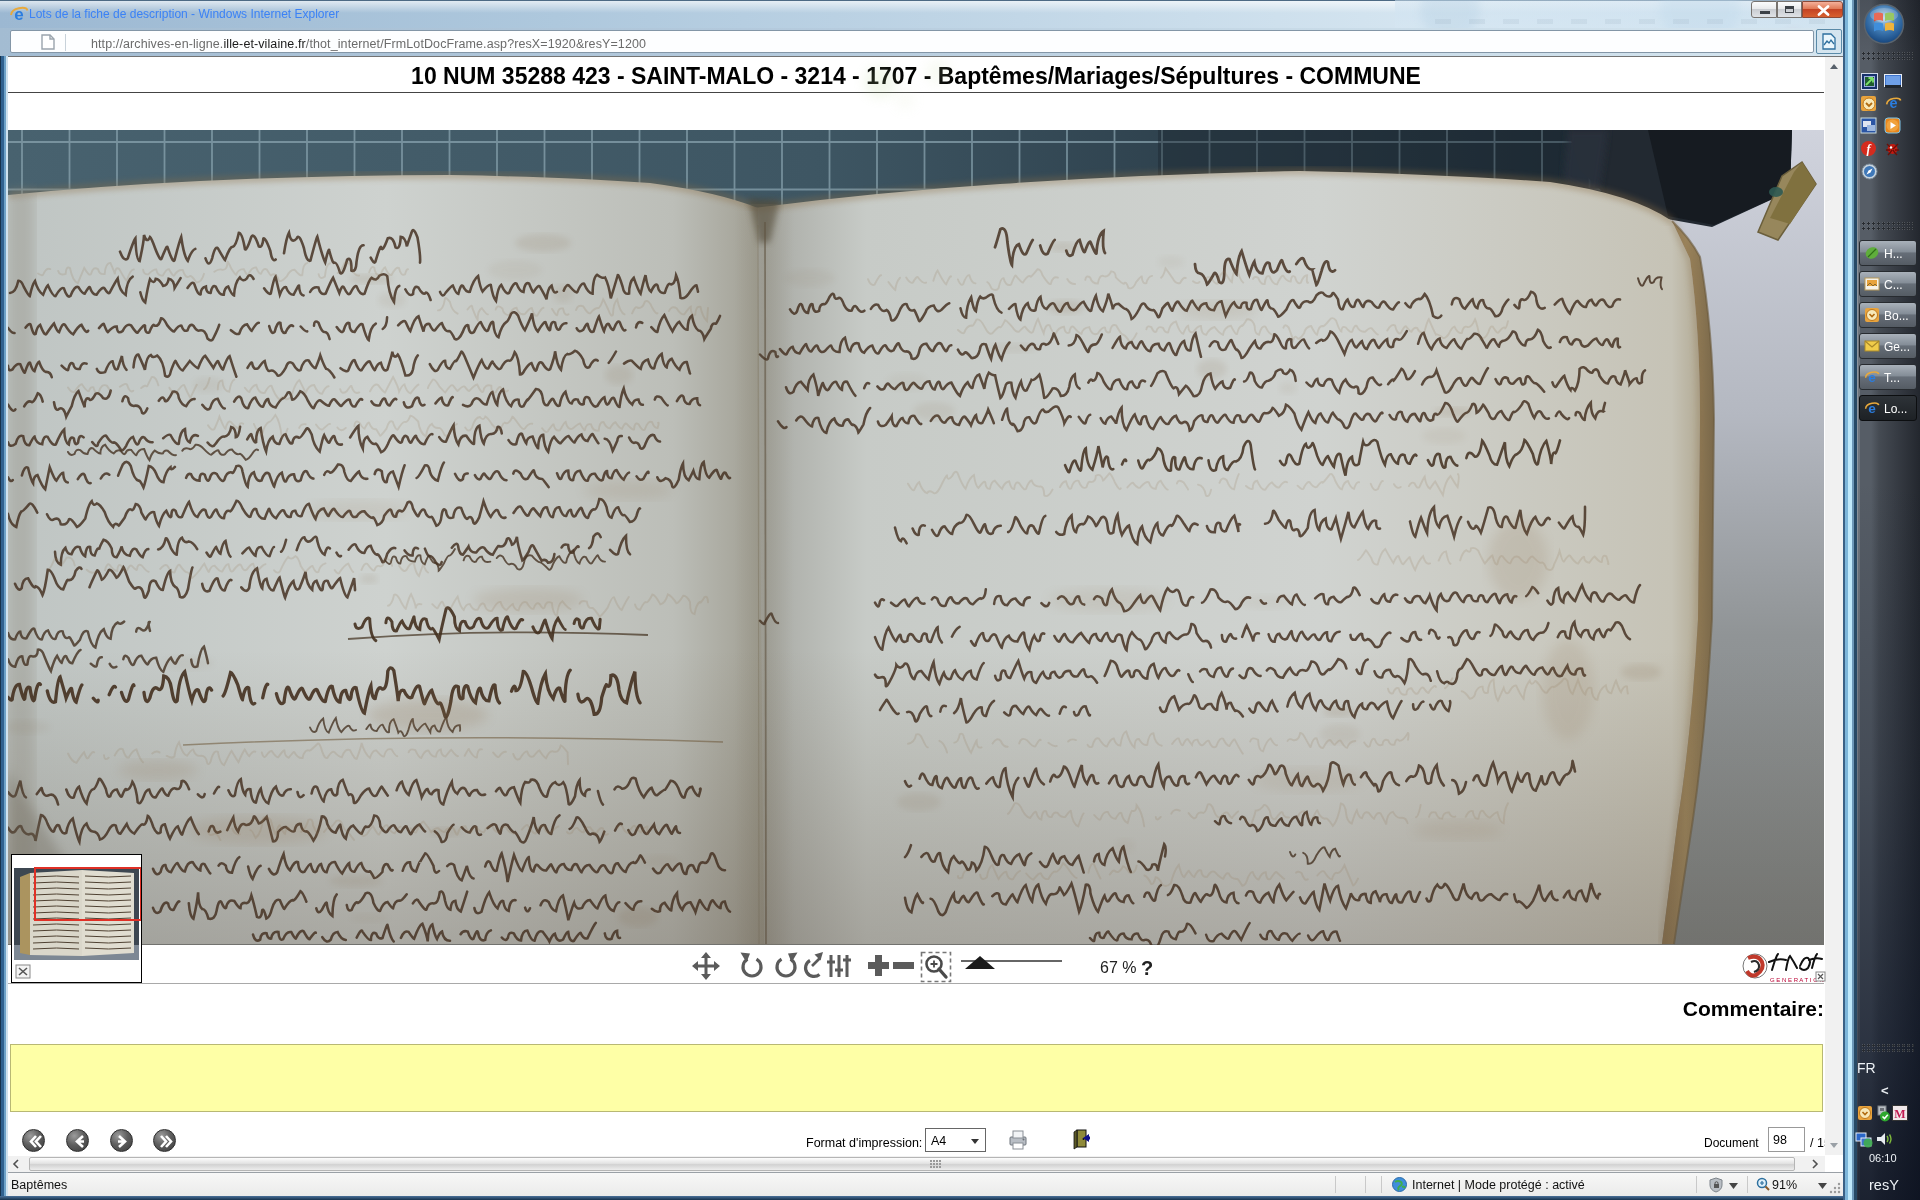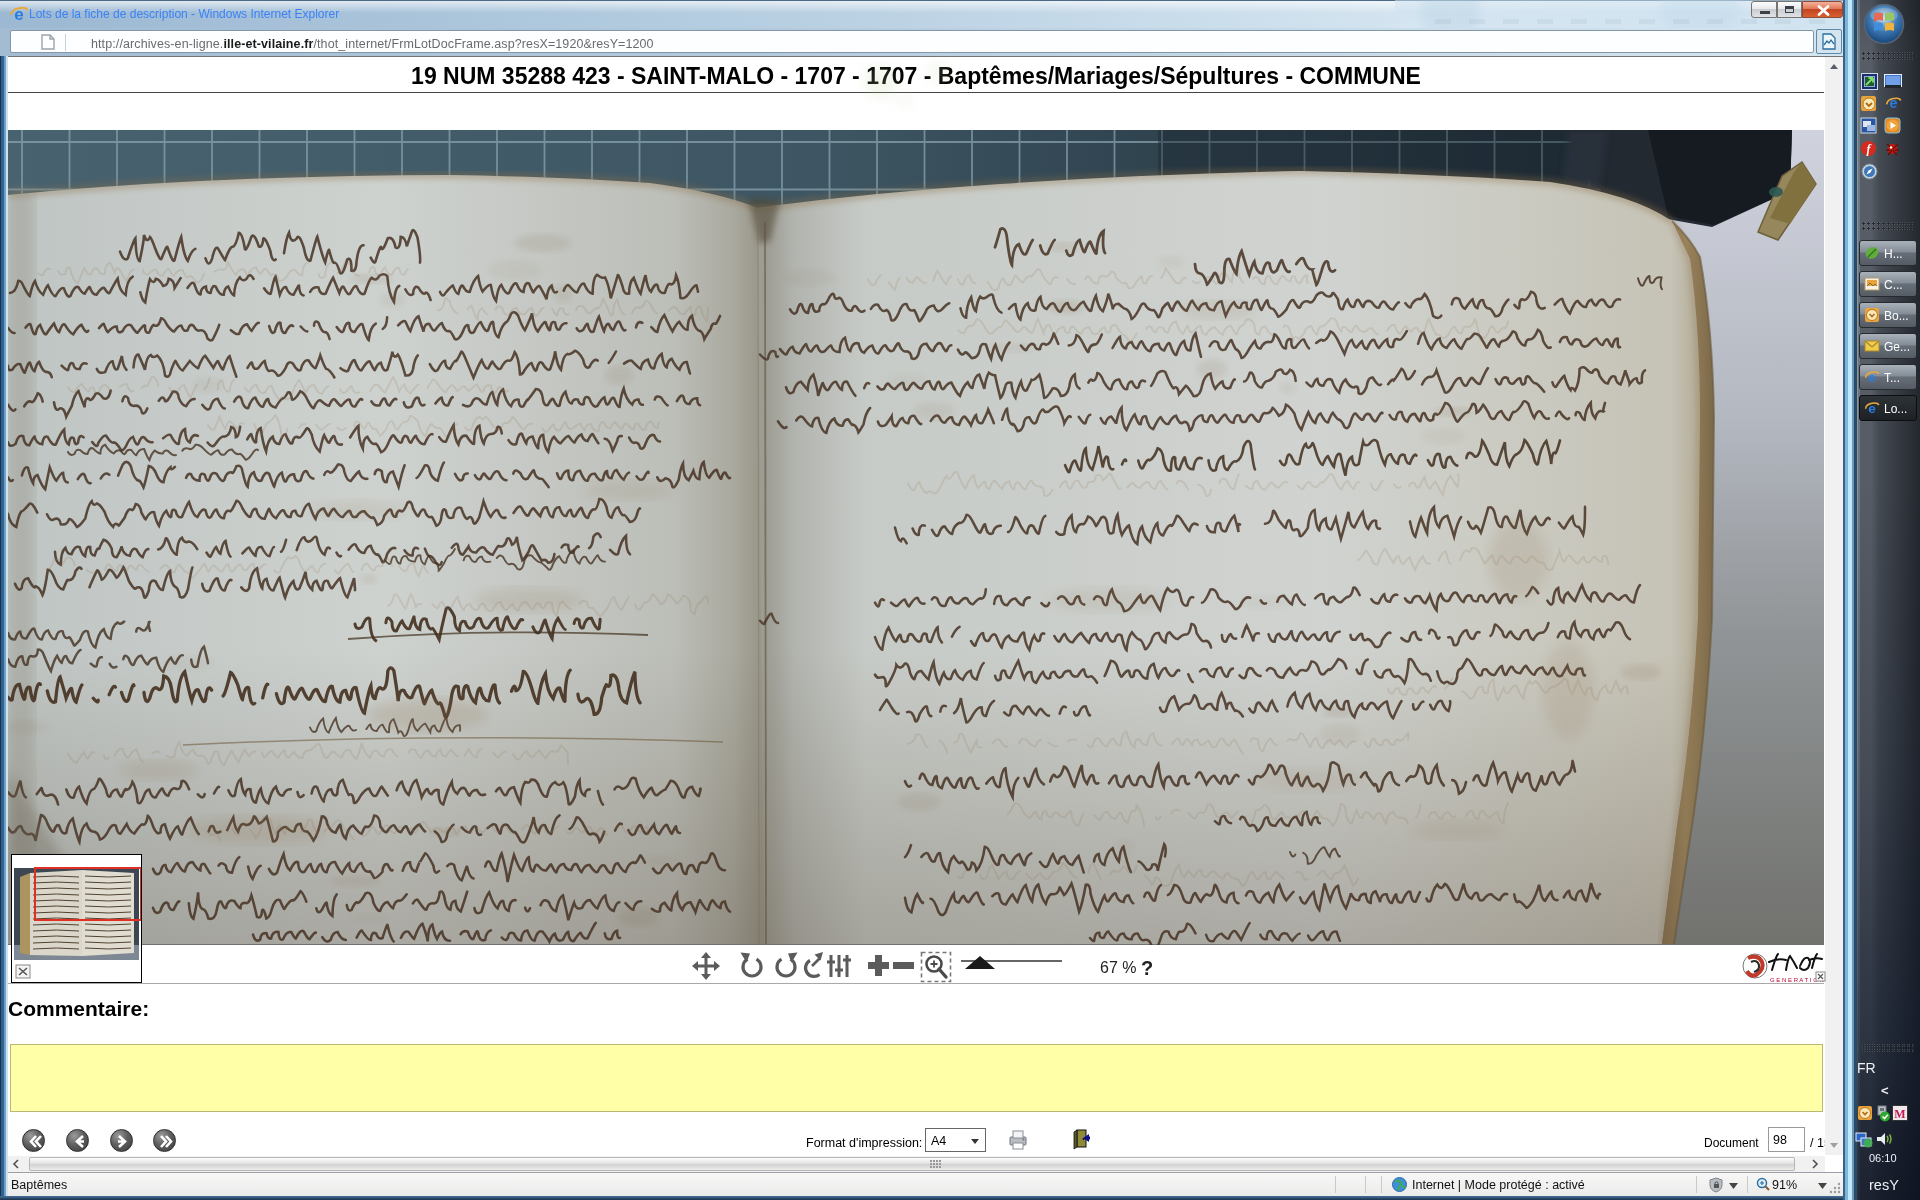--- a/index.html
+++ b/index.html
@@ -2,33 +2,33 @@
 <html><head><meta charset="utf-8"><style>
 *{margin:0;padding:0;box-sizing:border-box}
 body{width:1920px;height:1200px;overflow:hidden;font-family:"Liberation Sans",sans-serif;background:#15191e;position:relative}
 .abs{position:absolute}
 .titlebar{left:0;top:0;width:1857px;height:28px;background:linear-gradient(90deg,#9cb8d2 0,#aec8dd 30%,#c2d7e7 55%,#d6e6f1 78%,#cce0ee 100%);border-top:1px solid #4d6a84}
 .titlebar::after{content:"";position:absolute;left:0;top:0;width:100%;height:12px;background:linear-gradient(180deg,rgba(255,255,255,.65),rgba(255,255,255,0))}
 .titletxt{left:29px;top:7px;font-size:12px;color:#3b82f6}
 .addrband{left:0;top:28px;width:1857px;height:28px;background:linear-gradient(90deg,#a3bcd2 0,#b3c9dc 40%,#cbdde9 75%,#d5e5ef 100%)}
 .addrfield{left:10px;top:30px;width:1804px;height:23px;background:#fdfeff;border:1px solid #8396a7;border-radius:2px}
 .urltxt{left:91px;top:37px;font-size:12.5px;color:#6b6b6b;white-space:nowrap;letter-spacing:.1px}
-.urltxt b{color:#1a1a1a;font-weight:bold}
+.urltxt b{color:#1a1a1a;font-weight:normal}
 .imgbtn{left:1816px;top:29px;width:26px;height:25px;background:linear-gradient(180deg,#d8eef9 0,#aednf0 45%,#8cc8e4 50%,#b5e2f4 100%);border:1px solid #5a8aa8;border-radius:2px}
 .capbtns{left:1751px;top:1px;height:17px}
 .cb{position:absolute;top:0;height:17px;border:1px solid #77736f;background:linear-gradient(180deg,#fbfcfd 0,#e8eaec 45%,#c9cdd2 50%,#dfe2e6 100%)}
 .cbx{background:linear-gradient(180deg,#f4b09a 0,#e07a57 45%,#c44424 50%,#d8602f 100%)!important;border-color:#8c4a38!important}
 .content{left:0;top:56px;width:1843px;height:1140px;background:#fff;border-top:1px solid #737373}
 .pagetitle{left:8px;top:63px;width:1816px;text-align:center;font-size:23px;font-weight:bold;color:#000}
 .hline{left:8px;height:1px;background:#444}
 .vsb{left:1825px;top:57px;width:18px;height:1098px;background:#f1f1f1}
 .sbarrow{position:absolute;left:2px;width:14px;height:14px;color:#55585c;font-size:9px;text-align:center;line-height:14px}
 .thumbbox{left:11px;top:854px;width:131px;height:129px;background:#fff;border:1px solid #000;z-index:5}
 .toolstrip{left:8px;top:946px;width:1816px;height:38px;background:#fff;border-bottom:1px solid #a9a9a9;z-index:4}
-.commentaire{left:8px;top:997px;width:1816px;text-align:left;font-size:21px;font-weight:bold}
+.commentaire{left:8px;top:997px;width:1816px;text-align:right;font-size:21px;font-weight:bold}
 .yellow{left:10px;top:1044px;width:1813px;height:68px;background:#feffa6;border:1px solid #b8b874}
 .navrow{left:8px;top:1113px;width:1816px;height:43px;background:#fff}
 .circbtn{position:absolute;top:1129px;width:23px;height:23px;border-radius:50%;background:radial-gradient(circle at 35% 28%,#9c9c9c 0,#5f5f5f 45%,#3a3a3a 100%);border:1px solid #2e2e2e}
 .circbtn svg{position:absolute;left:0;top:0}
 .hsb{left:8px;top:1156px;width:1817px;height:16px;background:#f1f1f1}
 .hthumb{position:absolute;left:21px;top:1px;width:1766px;height:14px;background:linear-gradient(180deg,#fdfdfd,#e3e3e3 45%,#d2d2d2 55%,#ededed);border:1px solid #b5b5b5;border-radius:2px}
 .statusbar{left:0;top:1172px;width:1843px;height:24px;background:linear-gradient(180deg,#f7f7f7,#ebebea);border-top:1px solid #9aa0a6;font-size:12.5px;color:#111}
 .winborder-l{left:0;top:56px;width:8px;height:1144px;background:linear-gradient(90deg,#16324c 0 1px,#30618f 1px 4px,#6ea2c8 4px 6px,#cfe2ef 6px 8px)}
 .winborder-r{left:1843px;top:0;width:14px;height:1200px;background:linear-gradient(90deg,#3a6186 0 2px,#7db6da 2px 5px,#bfe9fb 5px 9px,#6d98b8 9px 11px,#274a66 11px 14px)}
 .winborder-b{left:0;top:1196px;width:1857px;height:4px;background:linear-gradient(180deg,#4a7099,#16324c)}
@@ -79,21 +79,21 @@
 <svg width="14" height="16" style="margin-left:5px">
       <path d="M1,1 H9 L13,5 V15 H1 Z" fill="#fff" stroke="#9aa4ad" stroke-width="1.4"></path>
       <path d="M9,1 V5 H13" fill="none" stroke="#9aa4ad" stroke-width="1.4"></path>
     </svg></div>
 <div class="abs urltxt">http://archives-en-ligne.<b>ille-et-vilaine.fr</b>/thot_internet/FrmLotDocFrame.asp?resX=1920&amp;resY=1200</div>
 <div class="abs imgbtn"><svg width="24" height="23">
       <path d="M6,4 H14 L18,8 V19 H6 Z" fill="#eaf6fc" stroke="#2d6f9e" stroke-width="1.3"></path>
       <path d="M7,15 L10,11 L12,13 L14,10 L17,14" fill="none" stroke="#2d6f9e" stroke-width="1.3"></path>
     </svg></div>
 <div class="abs content"></div>
-<div class="abs pagetitle">19 NUM 35288 423 - SAINT-MALO - 1707 - 1707 - Baptêmes/Mariages/Sépultures - COMMUNE</div>
+<div class="abs pagetitle">10 NUM 35288 423 - SAINT-MALO - 3214 - 1707 - Baptêmes/Mariages/Sépultures - COMMUNE</div>
 <div class="abs hline" style="top:92px;width:1816px"></div>
 <div class="abs" style="left:864px;top:66px;width:32px;height:32px;border-radius:50%;background:#b8d498;opacity:0.18;filter:blur(6px)"></div>
 <div class="abs" style="left:926px;top:60px;width:24px;height:24px;border-radius:50%;background:#cfe0b0;opacity:0.15;filter:blur(6px)"></div>
 <div class="abs" style="left:895px;top:90px;width:20px;height:20px;border-radius:50%;background:#d8e4c0;opacity:0.12;filter:blur(6px)"></div>
 <div class="abs" style="left:8px;top:130px;width:1816px;height:815px;overflow:hidden;filter:blur(0.4px)">
     <svg width="1816" height="815" viewBox="0 0 1816 815" xmlns="http://www.w3.org/2000/svg" style="display:block">
       <defs>
 <linearGradient id="matg" x1="0" y1="0" x2="1" y2="0">
  <stop offset="0" stop-color="#48626f"></stop>
           <stop offset="0.5" stop-color="#3e5663"></stop>

